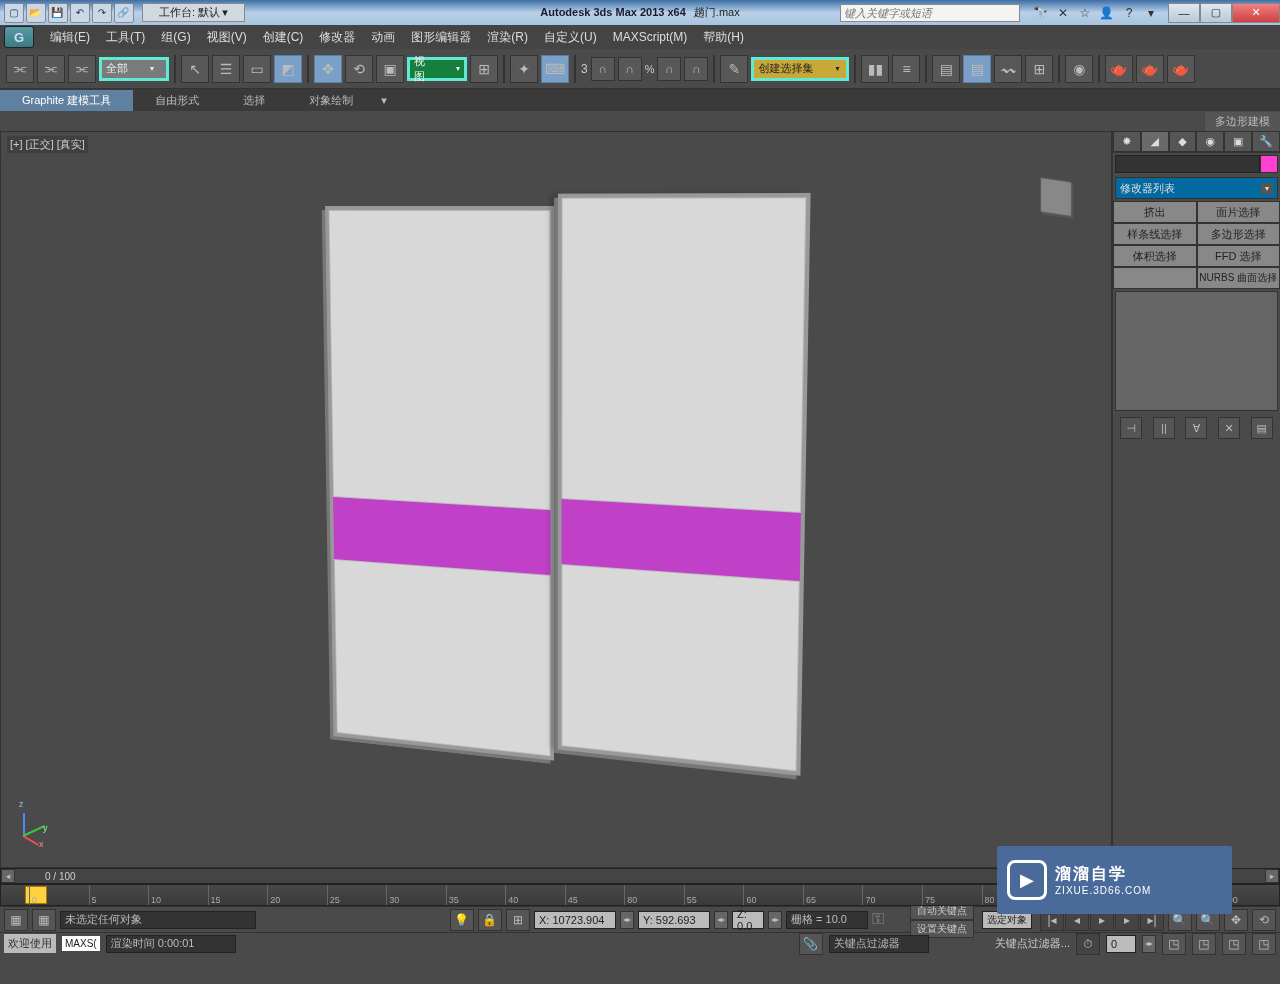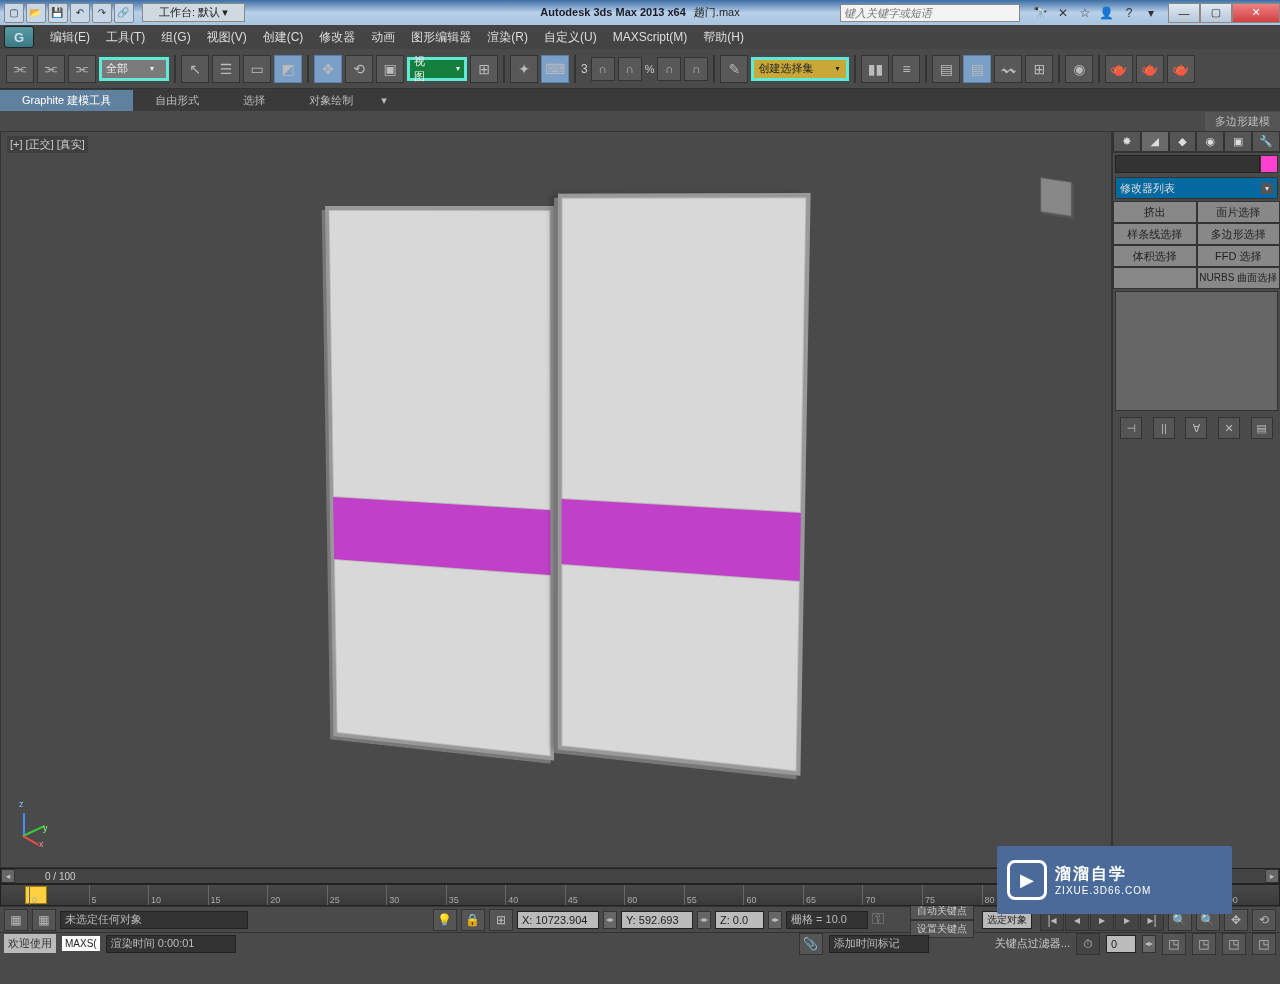--- a/index.html
+++ b/index.html
@@ -388,21 +388,21 @@
   <div class="sbtn">▦</div>
   <div class="sfield long">未选定任何对象</div>
   <div style="flex:1"></div>
   <div class="sbtn">💡</div>
   <div class="sbtn">🔒</div>
   <div class="sbtn">⊞</div>
   <div class="sfield white" style="width:82px">X: 10723.904</div>
     <div class="spin">◂▸</div>
   <div class="sfield white" style="width:72px">Y: 592.693</div>
     <div class="spin">◂▸</div>
-  <div class="sfield white" style="width:49px">Z: 0.0</div>
+  <div class="sfield white" style="width:32px">Z: 0.0</div>
     <div class="spin">◂▸</div>
   <div class="sfield" style="width:82px">栅格 = 10.0</div>
   <div class="key-icon">⚿</div>
   <div class="ak-cluster">
     <div style="background:#555;border:1px solid #333;padding:1px 6px">自动关键点</div>
     <div style="background:#555;border:1px solid #333;padding:1px 6px">设置关键点</div>
   </div>
   <div class="sfield white" style="width:50px;font-size:10px">选定对象</div>
   <div class="anim-ctrl">
     <div class="sbtn play">|◂</div>
@@ -416,21 +416,21 @@
   <div class="sbtn">✥</div>
   <div class="sbtn">⟲</div>
 </div>
 
 <div class="status2">
   <span class="welcome">欢迎使用</span>
   <span class="maxs">MAXS(</span>
   <span class="sfield" style="width:130px">渲染时间  0:00:01</span>
   <div style="flex:1"></div>
   <div class="sbtn">📎</div>
-  <span class="sfield" style="width:100px">添加时间标记</span>
+  <span class="sfield" style="width:100px">关键点过滤器</span>
   <span style="margin-left:60px">关键点过滤器...</span>
   <div class="sbtn play">⏱</div>
   <div class="sfield white" style="width:30px">0</div>
     <div class="spin">◂▸</div>
   <div class="sbtn">◳</div>
   <div class="sbtn">◳</div>
   <div class="sbtn">◳</div>
   <div class="sbtn">◳</div>
 </div>
 

